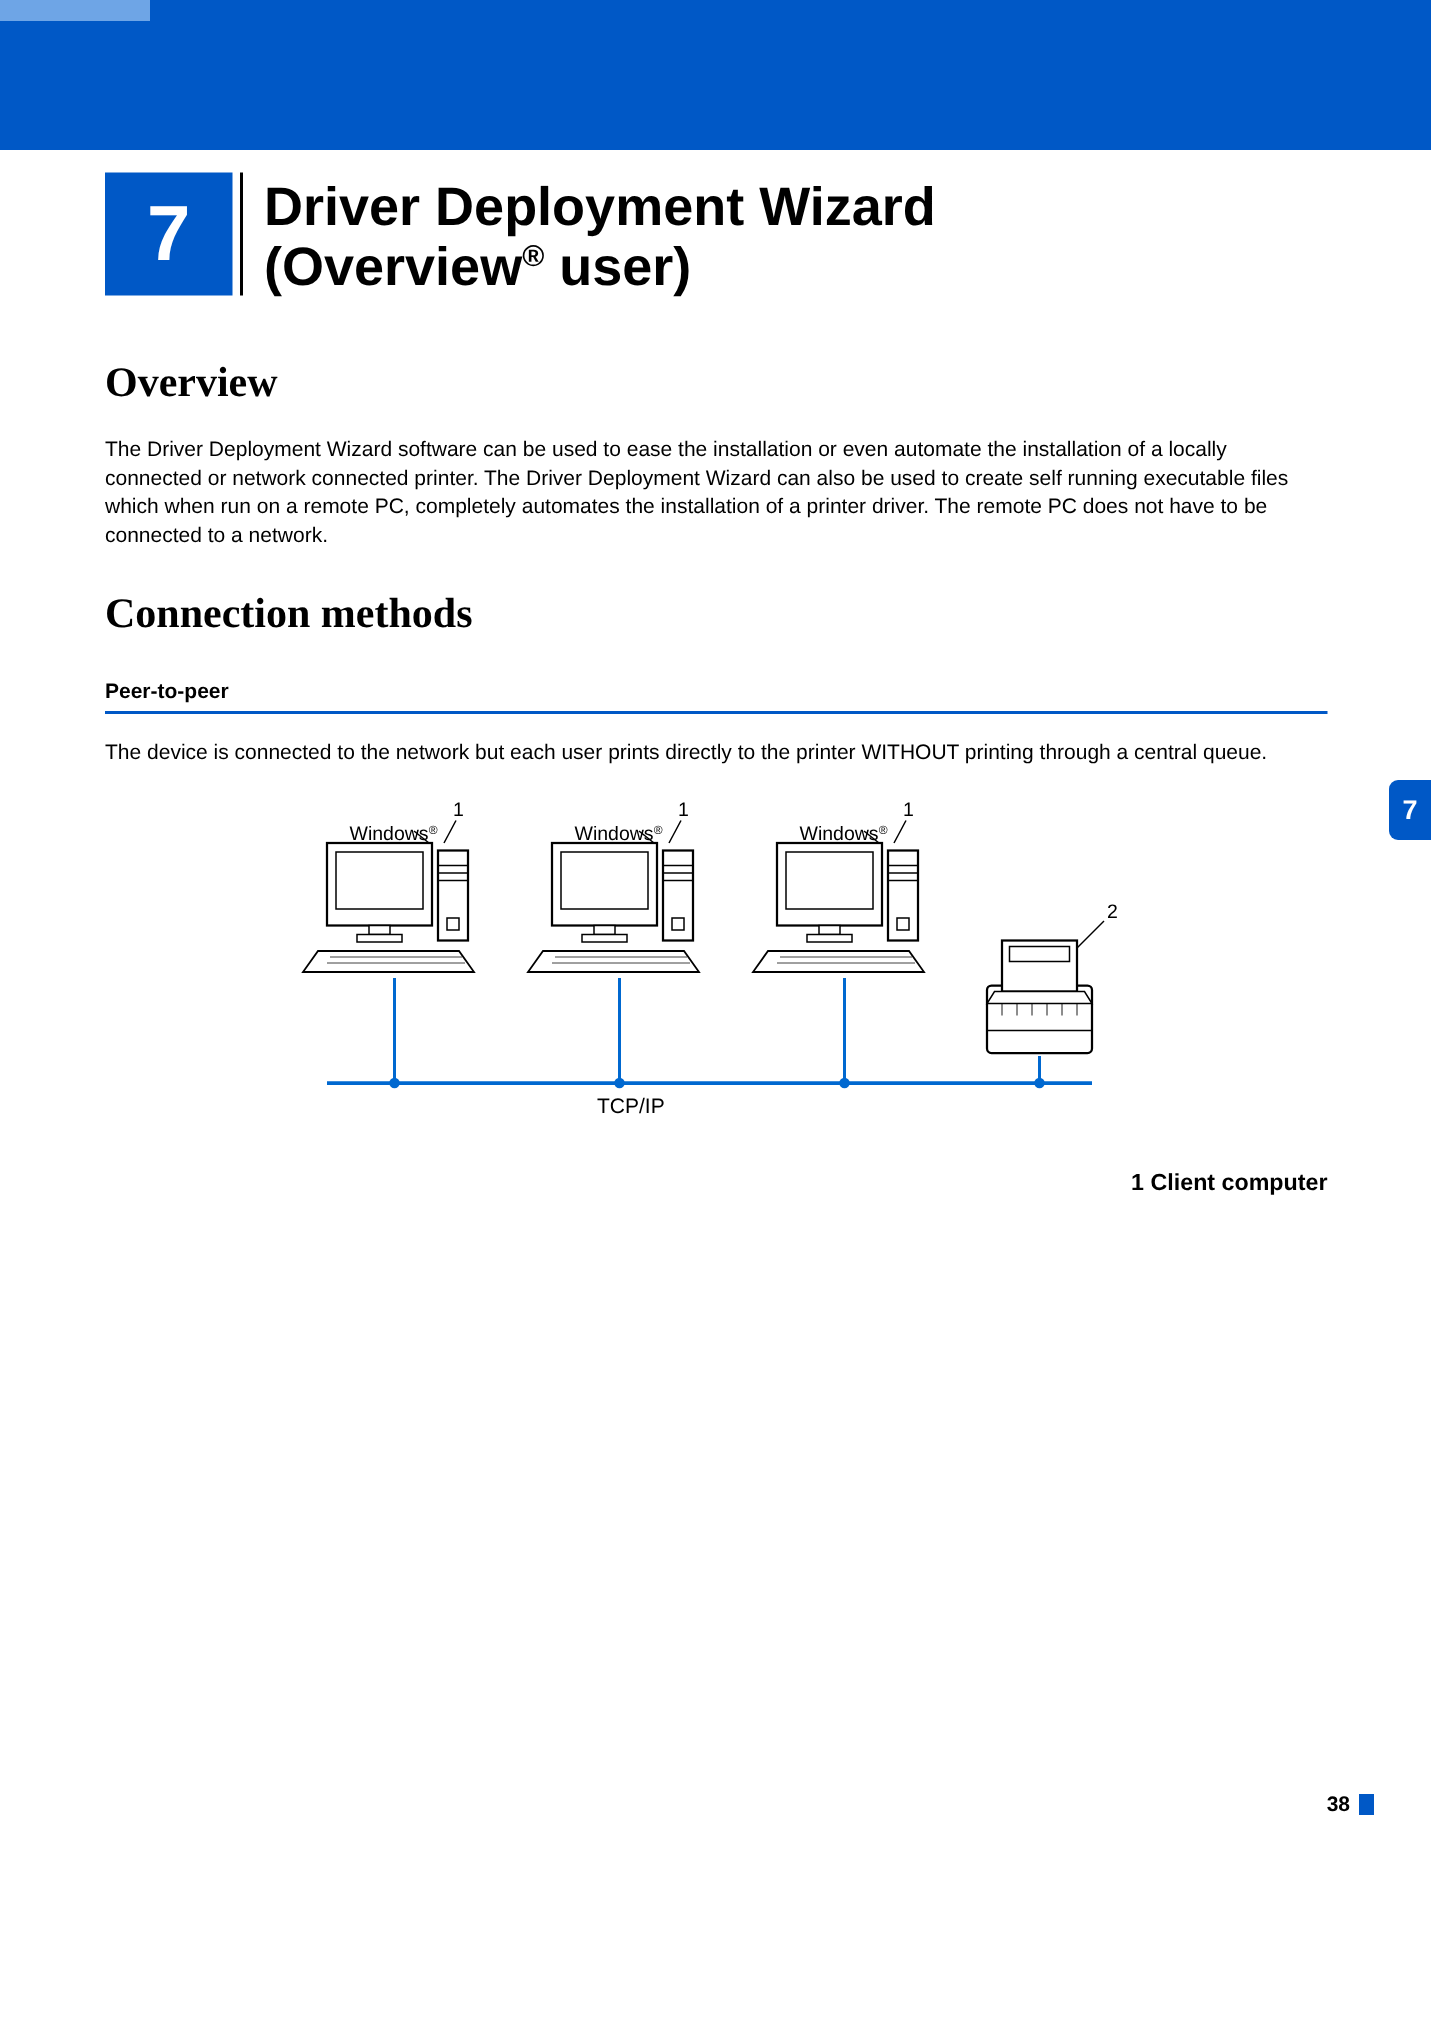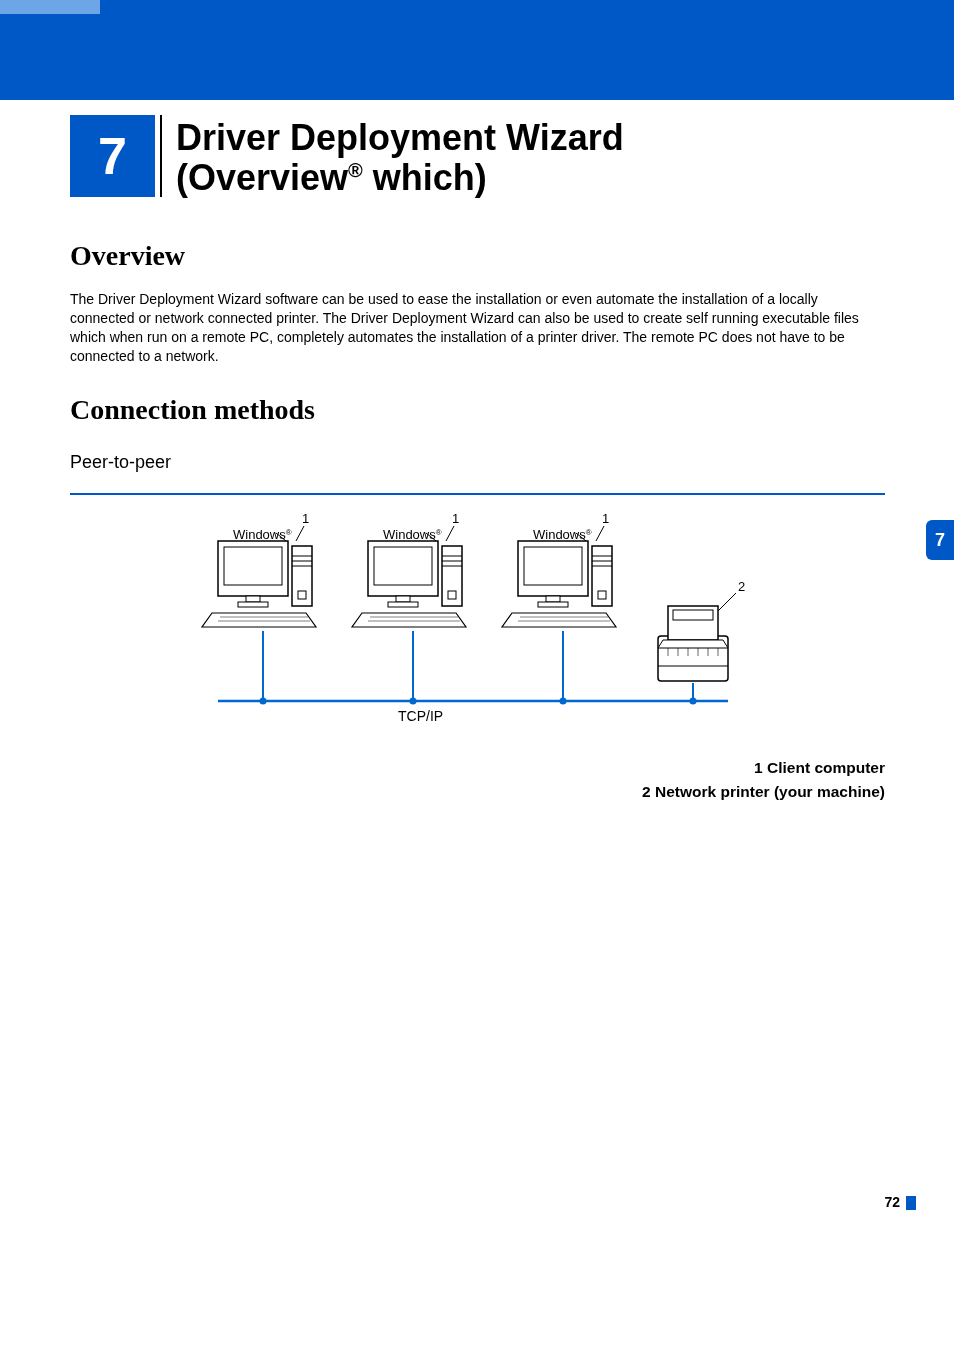--- a/index.html
+++ b/index.html
@@ -6,21 +6,21 @@
   html, body { width: 954px; height: 1350px; font-family: Arial, Helvetica, sans-serif; background: #fff; color: #000; }
   .top-bar { position: absolute; left: 0; top: 0; width: 954px; height: 100px; background: #0058c6; }
   .top-accent { position: absolute; left: 0; top: 0; width: 100px; height: 14px; background: #6ea5e6; }
   .chapter-number-box { position: absolute; left: 70px; top: 115px; width: 85px; height: 82px; background: #0058c6; color: #fff; font-size: 52px; font-weight: bold; display: flex; align-items: center; justify-content: center; font-family: Arial, Helvetica, sans-serif; }
   .chapter-divider { position: absolute; left: 160px; top: 115px; width: 2px; height: 82px; background: #000; }
   .chapter-title { position: absolute; left: 176px; top: 118px; font-size: 36px; font-weight: bold; line-height: 1.1; font-family: Liberation Sans, sans-serif; }
   .chapter-title sup { font-size: 20px; vertical-align: super; }
   .content { position: absolute; left: 70px; top: 240px; width: 815px; }
   h2.section { font-size: 28px; font-weight: bold; margin-bottom: 18px; font-family: Liberation Serif, serif; }
   p.body { font-size: 14px; line-height: 1.35; margin-bottom: 22px; }
-  h3.subsection { font-size: 18px; font-weight: normal; margin-top: 26px; margin-bottom: 20px; }
+  h3.subsection { font-size: 14px; font-weight: bold; margin-top: 26px; margin-bottom: 6px; }
   .sub-rule { height: 2px; background: #0058c6; width: 815px; margin-bottom: 16px; }
   .tab { position: absolute; right: 0; top: 520px; width: 28px; height: 40px; background: #0058c6; color: #fff; font-weight: bold; border-top-left-radius: 6px; border-bottom-left-radius: 6px; display: flex; align-items: center; justify-content: center; font-size: 18px; }
   .figure { margin: 8px auto 18px auto; width: 560px; }
   .figure svg { display: block; }
   .legend { margin-top: 14px; text-align: right; }
   .legend-item { font-size: 15.5px; font-weight: bold; margin-bottom: 6px; }
   .legend-item .num { display: inline-block; width: 22px; }
   .page-number { position: absolute; right: 54px; bottom: 140px; font-size: 14px; font-weight: bold; }
   .page-mark { position: absolute; right: 38px; bottom: 140px; width: 10px; height: 14px; background: #0058c6; }
 </style>
@@ -29,32 +29,33 @@
 
 <div class="top-bar"></div>
 <div class="top-accent"></div>
 
 <div class="chapter-number-box">
   <span>7</span>
 </div>
 <div class="chapter-divider"></div>
 <div class="chapter-title">
   <span>Driver Deployment Wizard</span><br>
-  <span>(Overview</span><sup>®</sup><span> which)</span>
+  <span>(Overview</span><sup>®</sup><span> user)</span>
 </div>
 
 <div class="content">
 
   <h2 class="section">Overview</h2>
   <p class="body">The Driver Deployment Wizard software can be used to ease the installation or even automate the installation of a locally connected or network connected printer. The Driver Deployment Wizard can also be used to create self running executable files which when run on a remote PC, completely automates the installation of a printer driver. The remote PC does not have to be connected to a network.</p>
 
   <h2 class="section" style="margin-top:28px;">Connection methods</h2>
 
   <h3 class="subsection">Peer-to-peer</h3>
   <div class="sub-rule"></div>
+  <p class="body">The device is connected to the network but each user prints directly to the printer WITHOUT printing through a central queue.</p>
 
   <div class="figure">
     <svg width="560" height="230" viewBox="0 0 560 230">
 
       <defs>
         <g id="pc">
 
           <rect x="0" y="0" width="70" height="55" fill="#fff" stroke="#000" stroke-width="1.5"></rect>
           <rect x="6" y="6" width="58" height="38" fill="#fff" stroke="#000" stroke-width="1"></rect>
 
@@ -122,26 +123,22 @@
 
       <text x="200" y="210" font-size="14" font-family="Arial">TCP/IP</text>
     </svg>
   </div>
 
   <div class="legend">
     <div class="legend-item">
       <span class="num">1</span>
       <span>Client computer</span>
     </div>
-    <div class="legend-item">
-      <span class="num">2</span>
-      <span>Network printer (your machine)</span>
-    </div>
   </div>
 
 </div>
 
 <div class="tab">
   <span>7</span>
 </div>
 
-<div class="page-number">72</div>
+<div class="page-number">38</div>
 <div class="page-mark"></div>
 
 </body></html>

